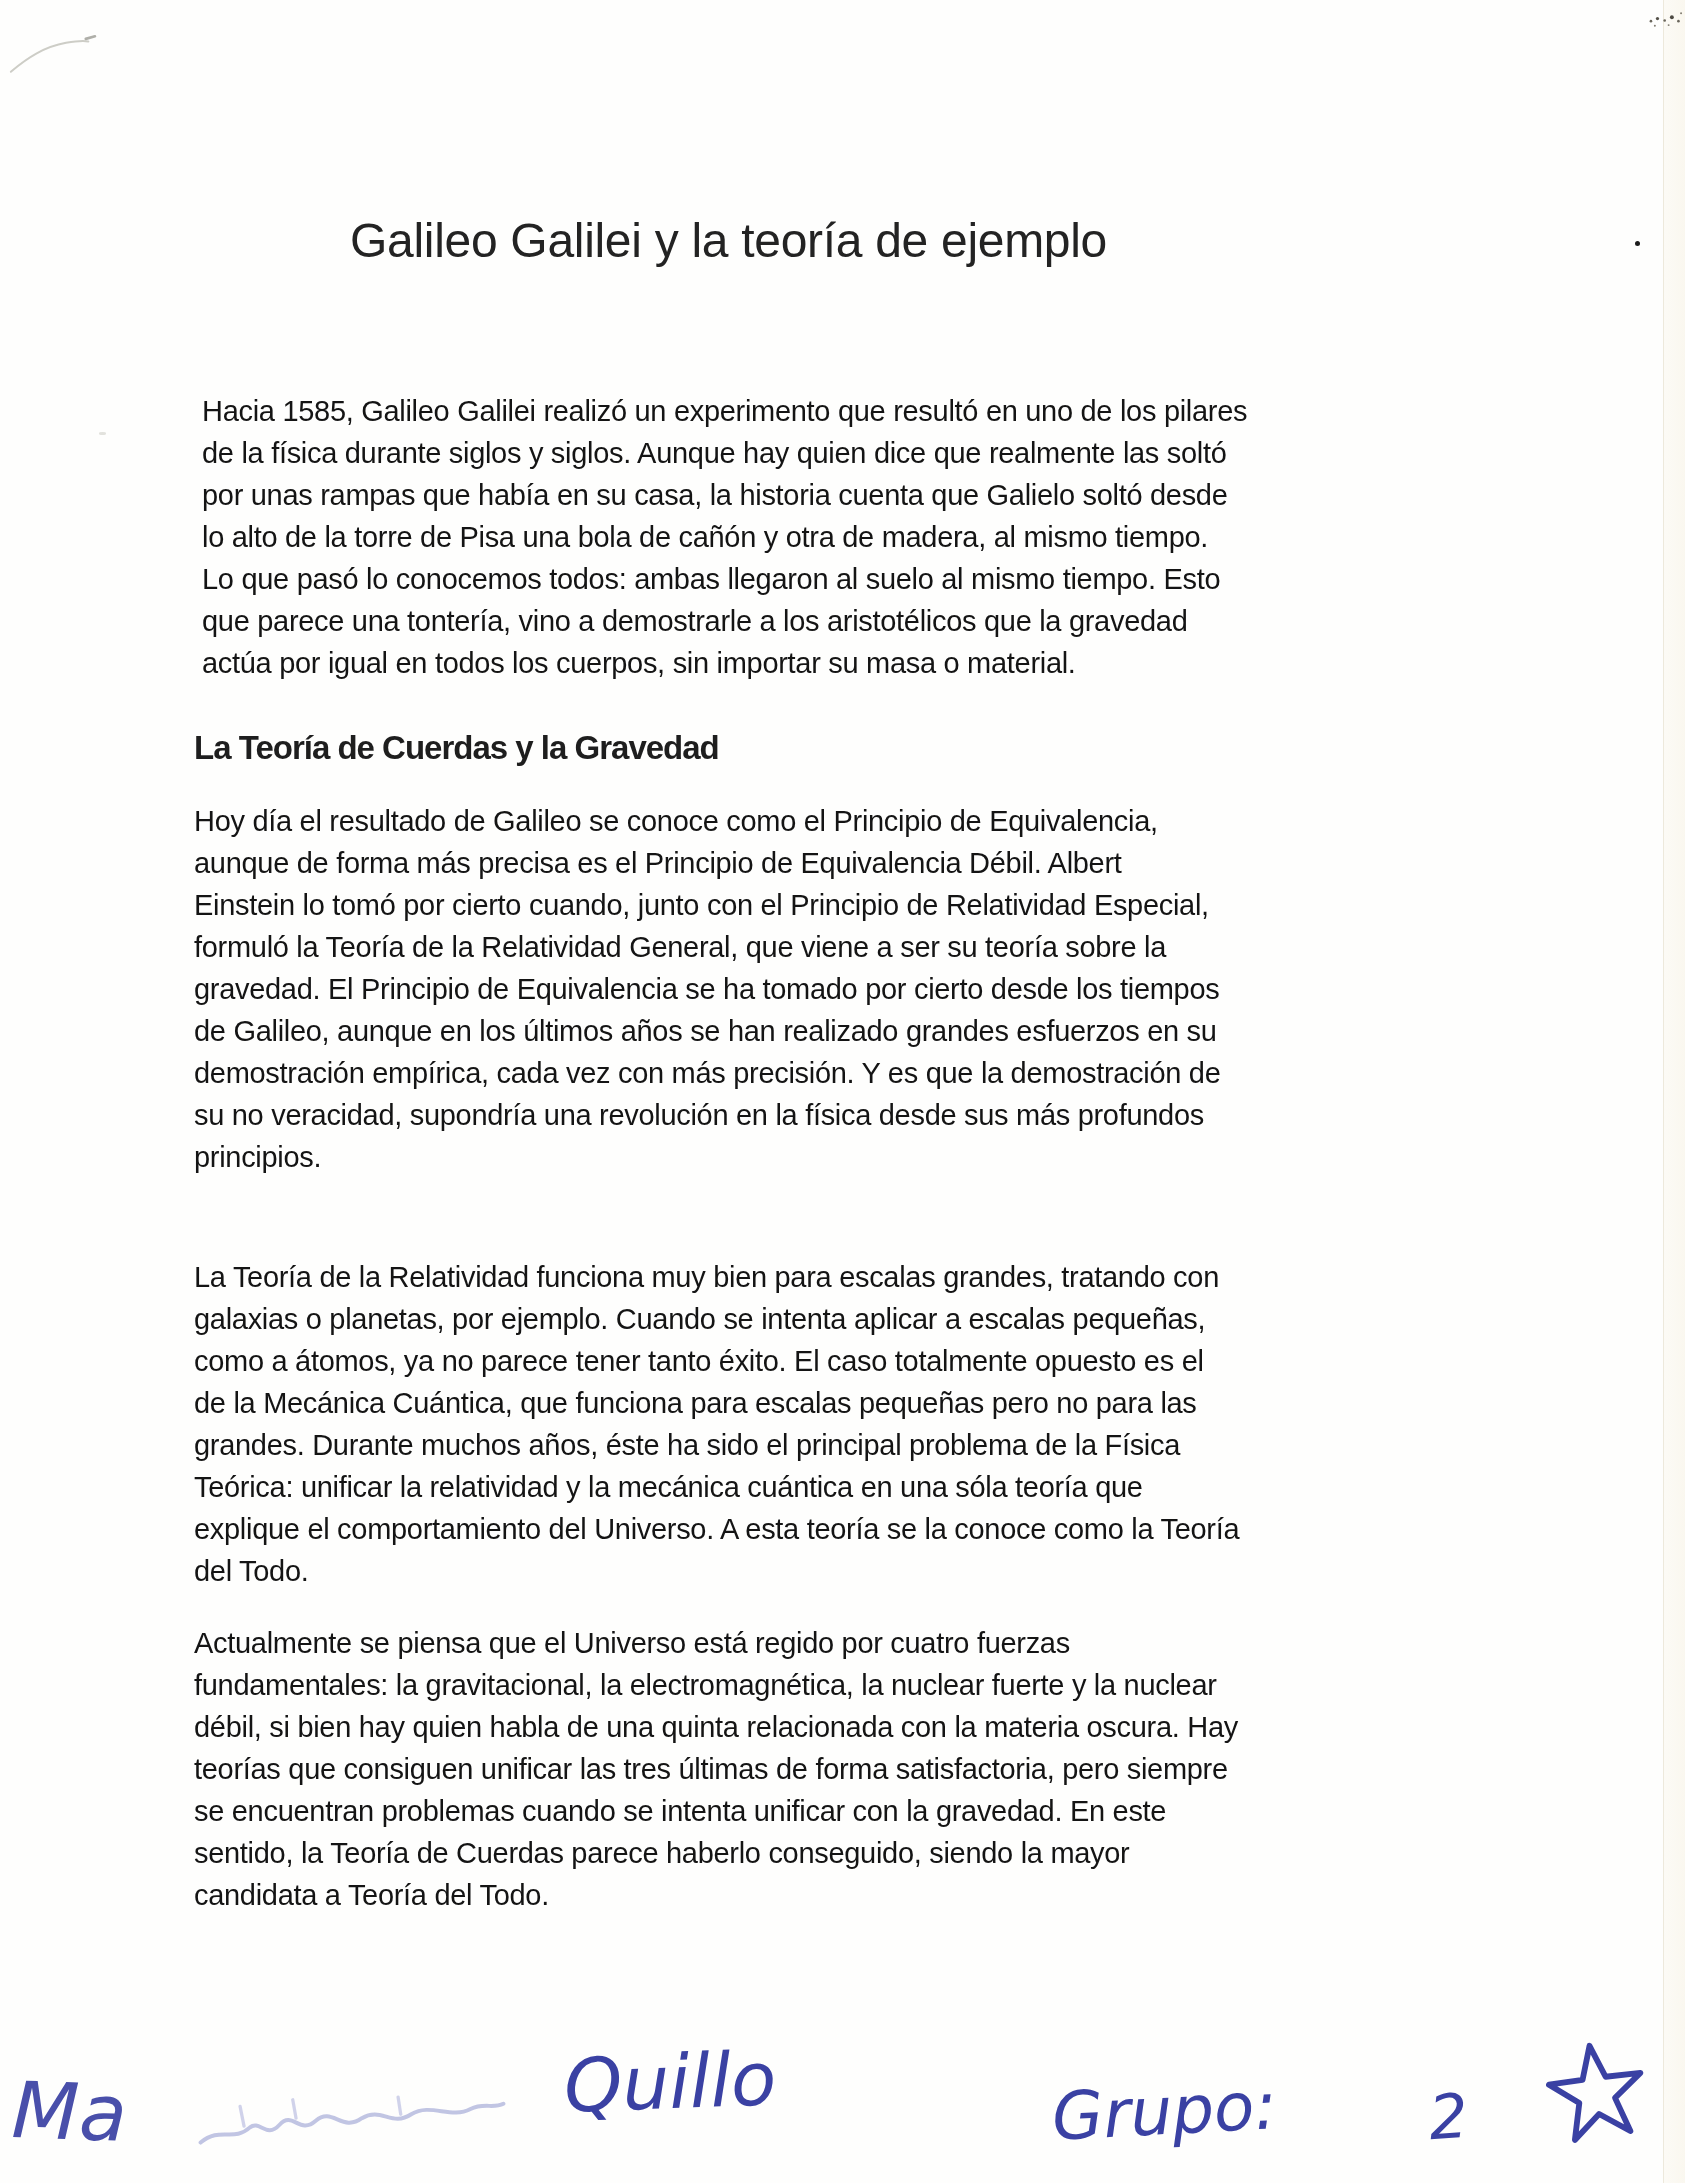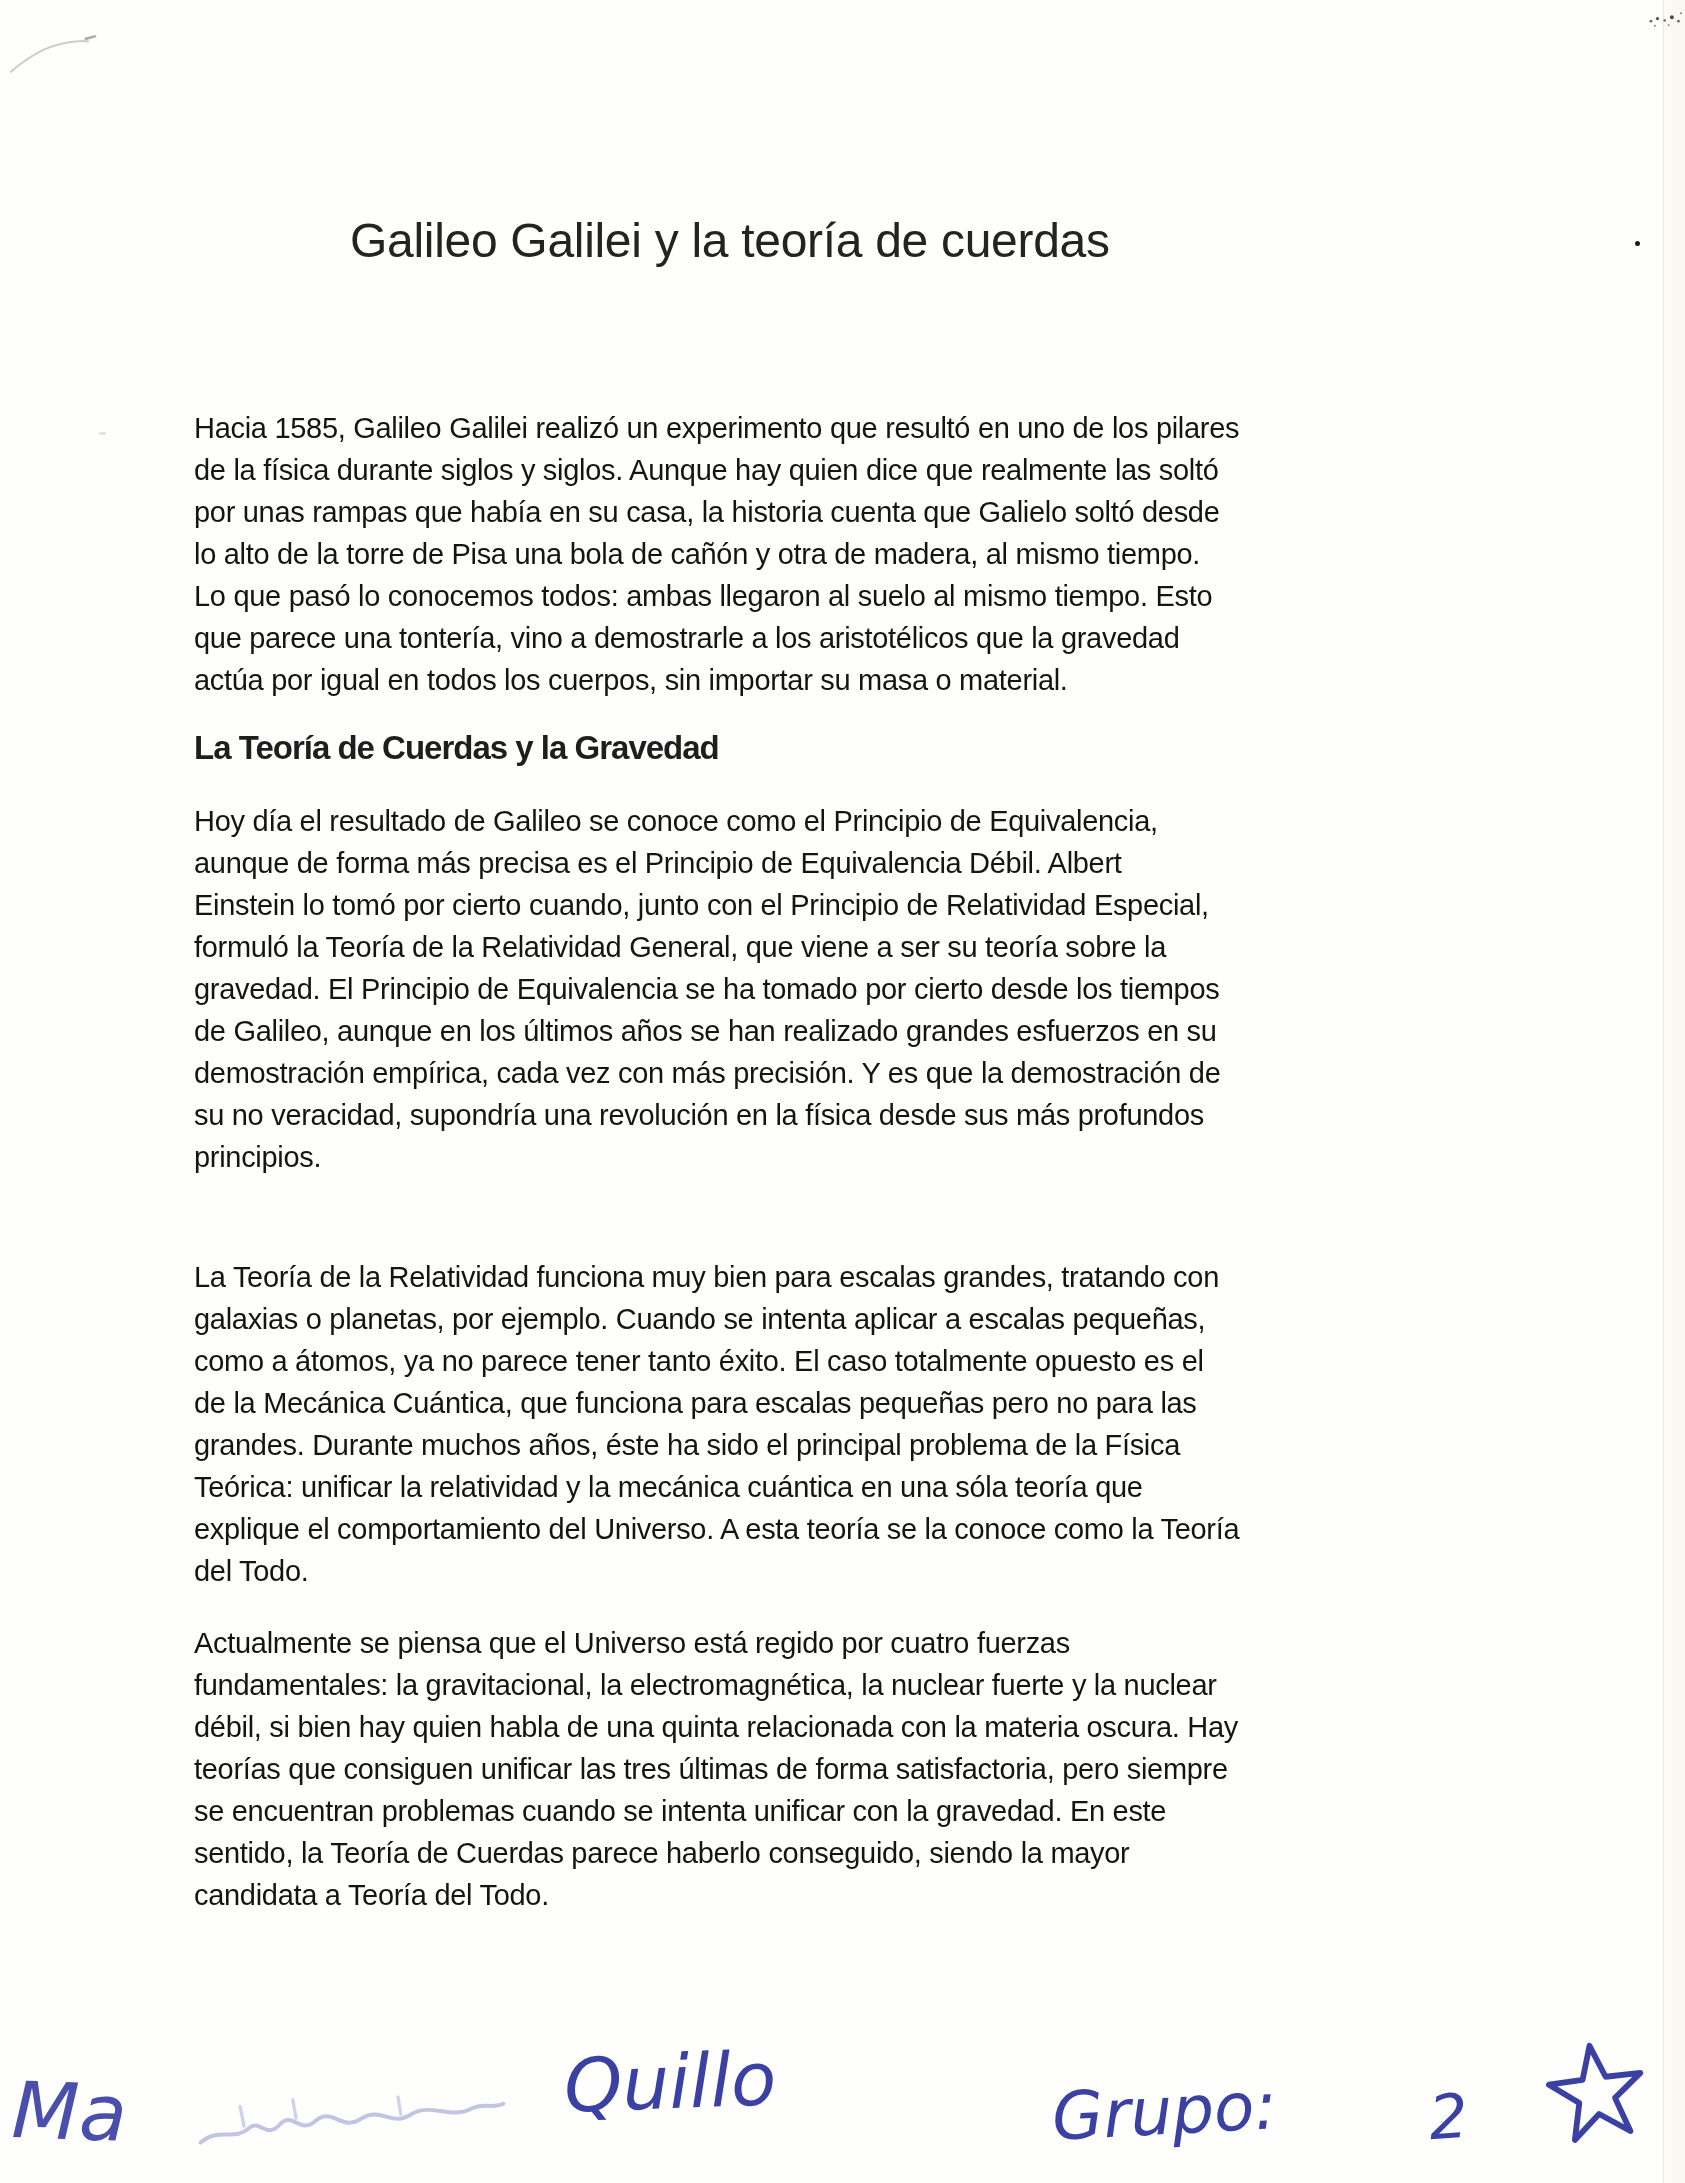--- a/index.html
+++ b/index.html
@@ -29,21 +29,21 @@
     position:absolute;left:194px;top:729px;
     font-size:33px;letter-spacing:-1px;color:#1e1e1e;
     white-space:nowrap;
     font-weight:bold;
   }
   .para{
     position:absolute;left:194px;width:1457px;
     font-size:29px;line-height:42px;letter-spacing:-0.3px;
     white-space:pre-line;color:#141414;
   }
-  .p1{top:407px;}
+  .p1{top:390px;margin-left:8px;}
   .p2{top:800px;}
   .p3{top:1256px;}
   .p4{top:1622px;}
   
   .ink{
     position:absolute;color:var(--ink,#3a41a3);
     font-family:"DejaVu Sans", sans-serif;font-style:italic;
     white-space:nowrap;
   }
   .hw-name{left:12px;top:2067px;font-size:78px;transform:rotate(2deg);opacity:.92;}
@@ -76,21 +76,21 @@
     <circle cx="27" cy="25" r="2" fill="#6a665c"></circle>
       <circle cx="38" cy="20" r="3" fill="#4d4a43"></circle>
     <circle cx="48" cy="26" r="2" fill="#6a665c"></circle>
       <circle cx="33" cy="32" r="1.5" fill="#807c70"></circle>
     <circle cx="12" cy="33" r="1.5" fill="#807c70"></circle>
       <circle cx="52" cy="14" r="1.5" fill="#807c70"></circle>
   </svg>
   <div class="dot"></div>
   <div class="smudge"></div>
 
-  <div class="title">Galileo Galilei y la teoría de cuerdas</div>
+  <div class="title">Galileo Galilei y la teoría de ejemplo</div>
 
   <div class="para p1">Hacia 1585, Galileo Galilei realizó un experimento que resultó en uno de los pilares
 de la física durante siglos y siglos. Aunque hay quien dice que realmente las soltó
 por unas rampas que había en su casa, la historia cuenta que Galielo soltó desde
 lo alto de la torre de Pisa una bola de cañón y otra de madera, al mismo tiempo.
 Lo que pasó lo conocemos todos: ambas llegaron al suelo al mismo tiempo. Esto
 que parece una tontería, vino a demostrarle a los aristotélicos que la gravedad
 actúa por igual en todos los cuerpos, sin importar su masa o material.</div>
 
   <div class="heading">La Teoría de Cuerdas y la Gravedad</div>

